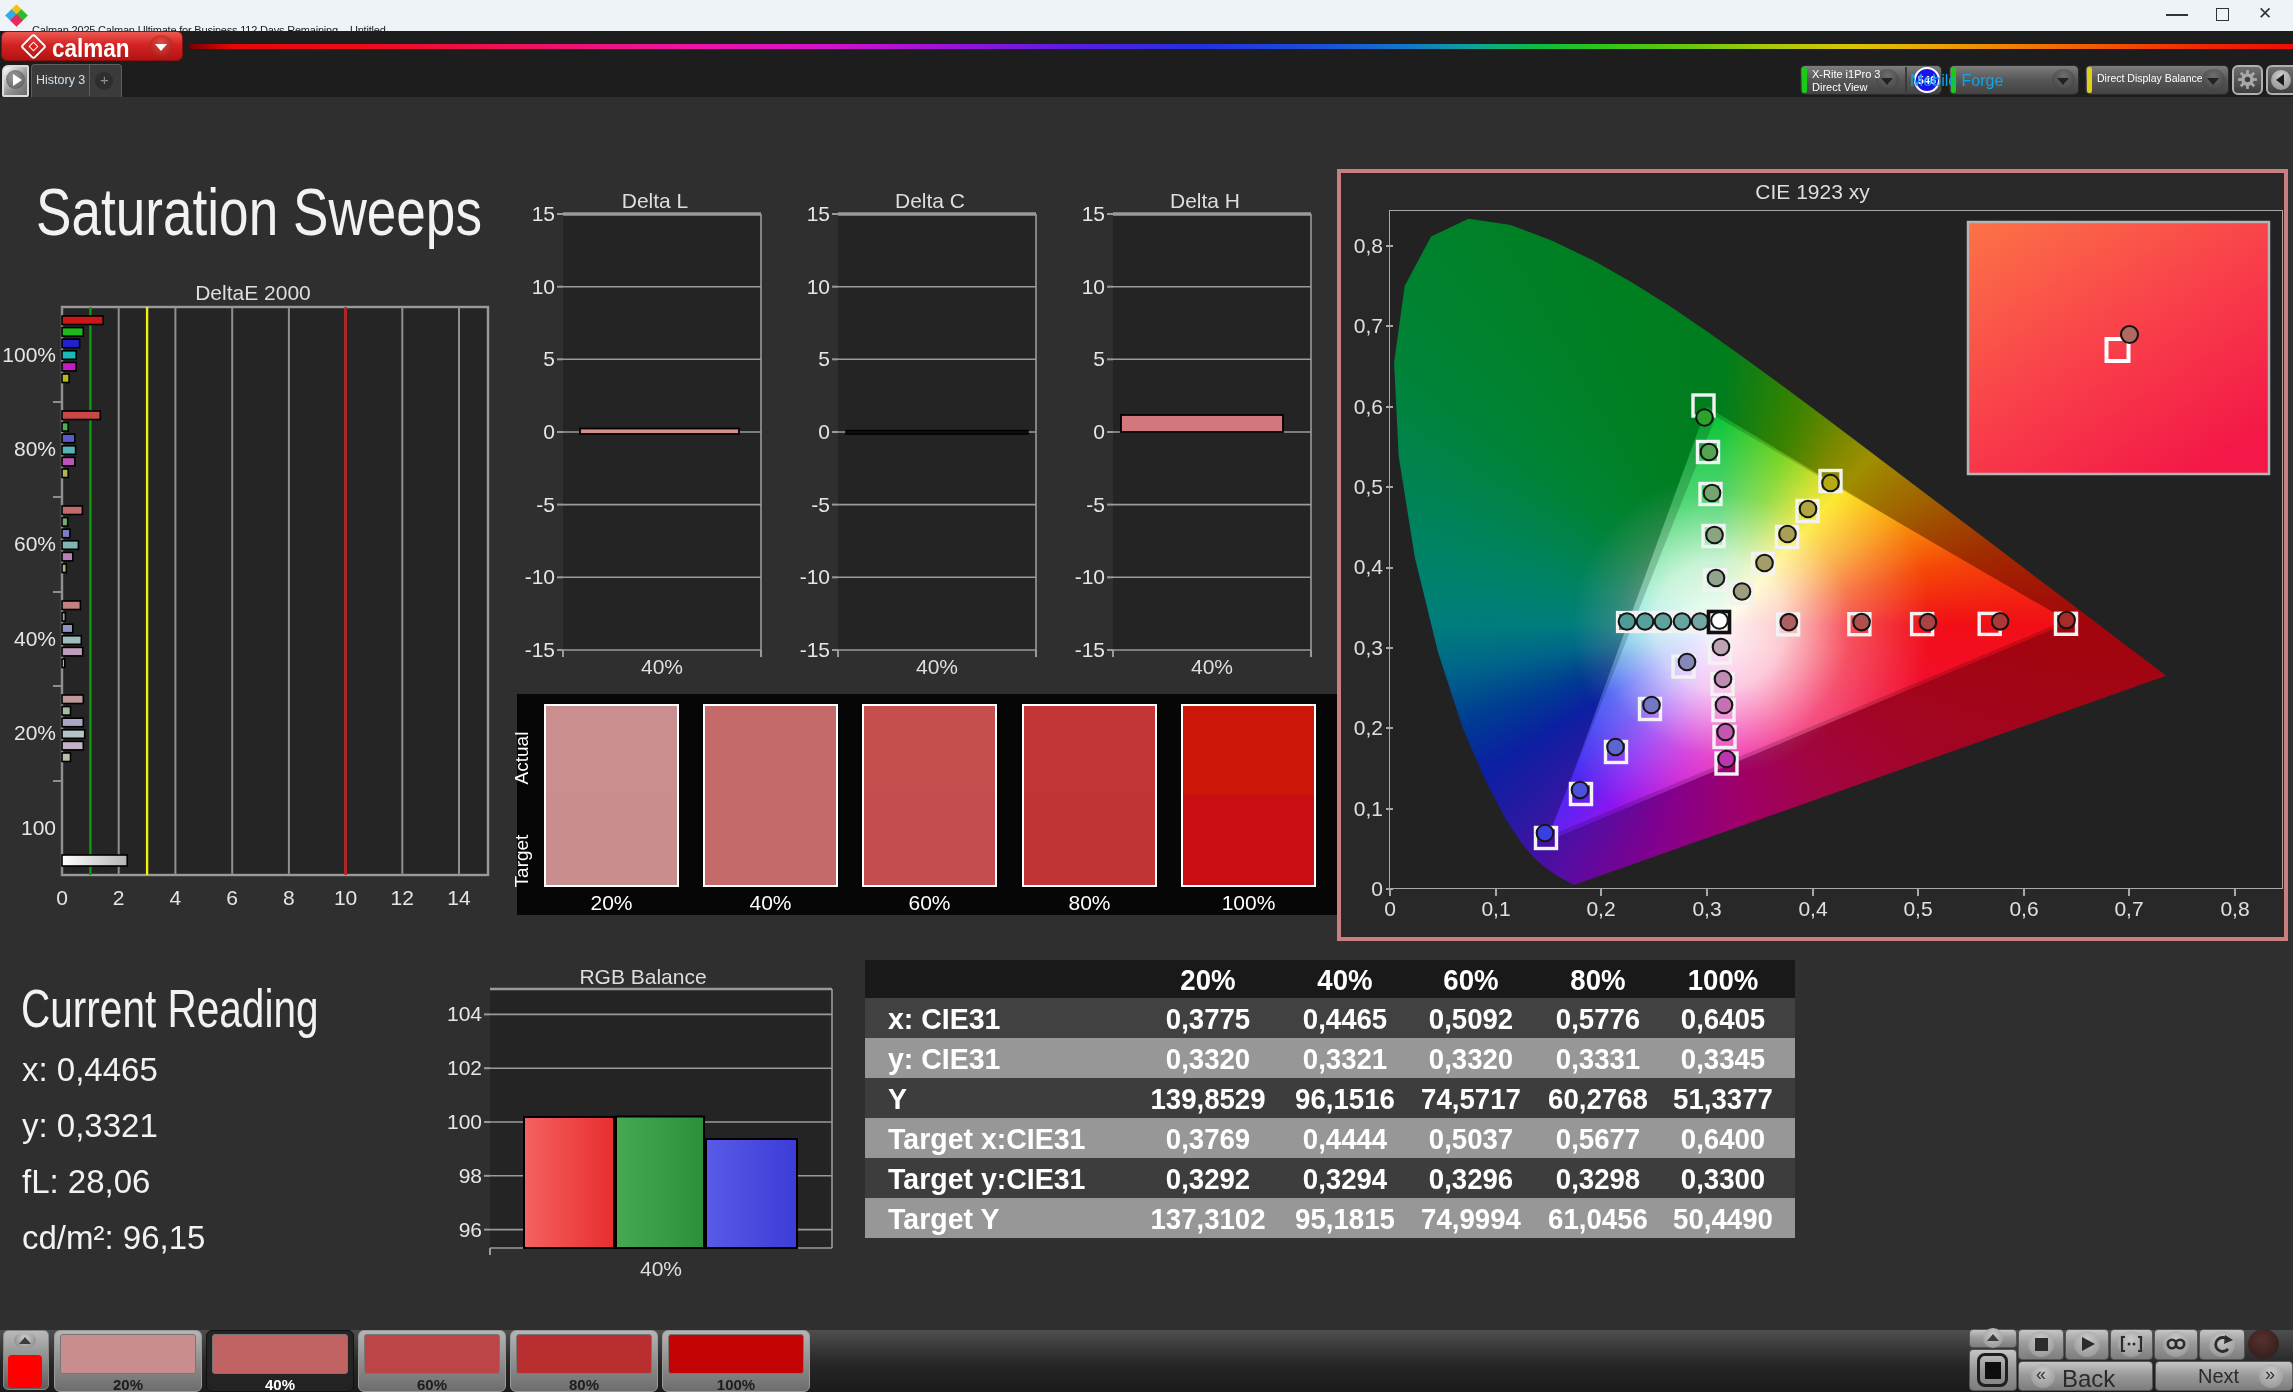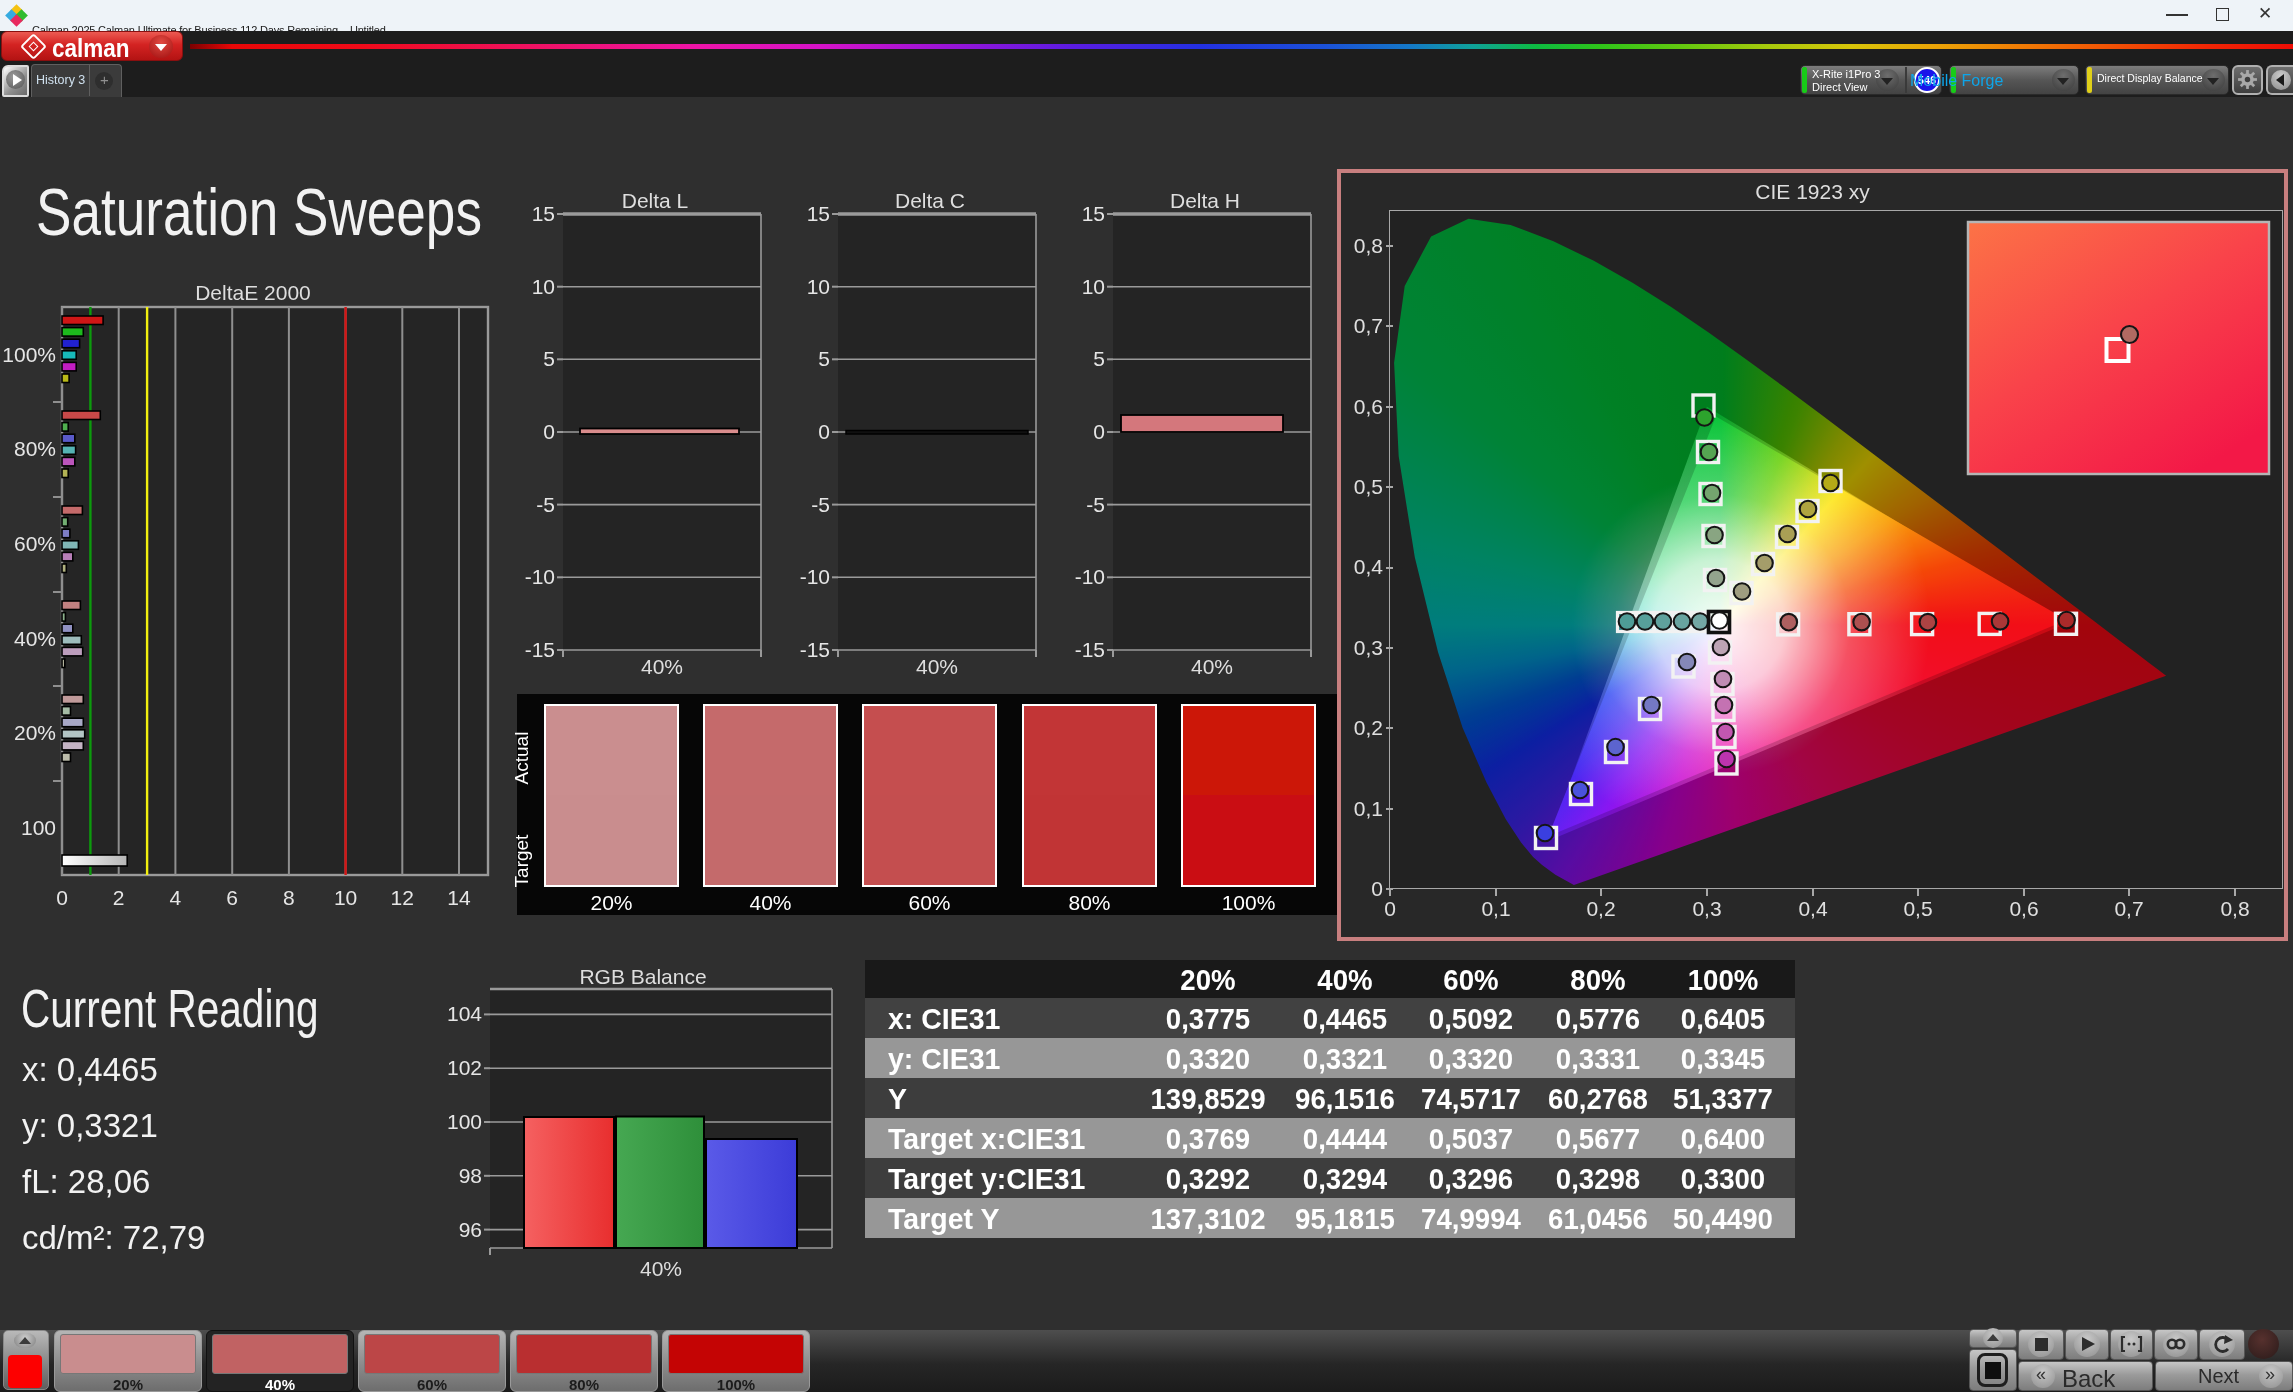--- a/index.html
+++ b/index.html
@@ -399,21 +399,21 @@
         <stop offset="0.5" stop-color="#f9434a"></stop>
         <stop offset="1" stop-color="#f31847"></stop>
 </linearGradient>
     </defs>
 </svg>
 
 <div style="position:absolute;left:21px;top:978px;font-size:53px;color:#f2f2f2;transform:scaleX(0.765);transform-origin:left top;white-space:nowrap;">Current Reading</div>
 <div style="position:absolute;left:22px;top:1051px;font-size:33px;color:#f2f2f2;">x: 0,4465</div>
 <div style="position:absolute;left:22px;top:1107px;font-size:33px;color:#f2f2f2;">y: 0,3321</div>
 <div style="position:absolute;left:22px;top:1163px;font-size:33px;color:#f2f2f2;">fL: 28,06</div>
-<div style="position:absolute;left:22px;top:1219px;font-size:33px;color:#f2f2f2;">cd/m²: 72,79</div>
+<div style="position:absolute;left:22px;top:1219px;font-size:33px;color:#f2f2f2;">cd/m²: 96,15</div>
 
 <div style="position:absolute;left:865px;top:960px;width:930px;height:38px;background:#191919;"></div>
 <div style="position:absolute;left:1138px;top:963px;width:140px;text-align:center;font-size:30px;font-weight:bold;transform:scaleX(0.92);color:#fff;">20%</div>
 <div style="position:absolute;left:1275px;top:963px;width:140px;text-align:center;font-size:30px;font-weight:bold;transform:scaleX(0.92);color:#fff;">40%</div>
 <div style="position:absolute;left:1401px;top:963px;width:140px;text-align:center;font-size:30px;font-weight:bold;transform:scaleX(0.92);color:#fff;">60%</div>
 <div style="position:absolute;left:1528px;top:963px;width:140px;text-align:center;font-size:30px;font-weight:bold;transform:scaleX(0.92);color:#fff;">80%</div>
 <div style="position:absolute;left:1653px;top:963px;width:140px;text-align:center;font-size:30px;font-weight:bold;transform:scaleX(0.92);color:#fff;">100%</div>
 <div style="position:absolute;left:865px;top:998px;width:930px;height:40px;background:#414141;"></div>
 <div style="position:absolute;left:888px;top:1002px;font-size:30px;font-weight:bold;color:#fff;transform:scaleX(0.95);transform-origin:left;white-space:nowrap;">x: CIE31</div>
 <div style="position:absolute;left:1133px;top:1002px;width:150px;text-align:center;font-size:30px;font-weight:bold;color:#fff;transform:scaleX(0.92);">0,3775</div>

